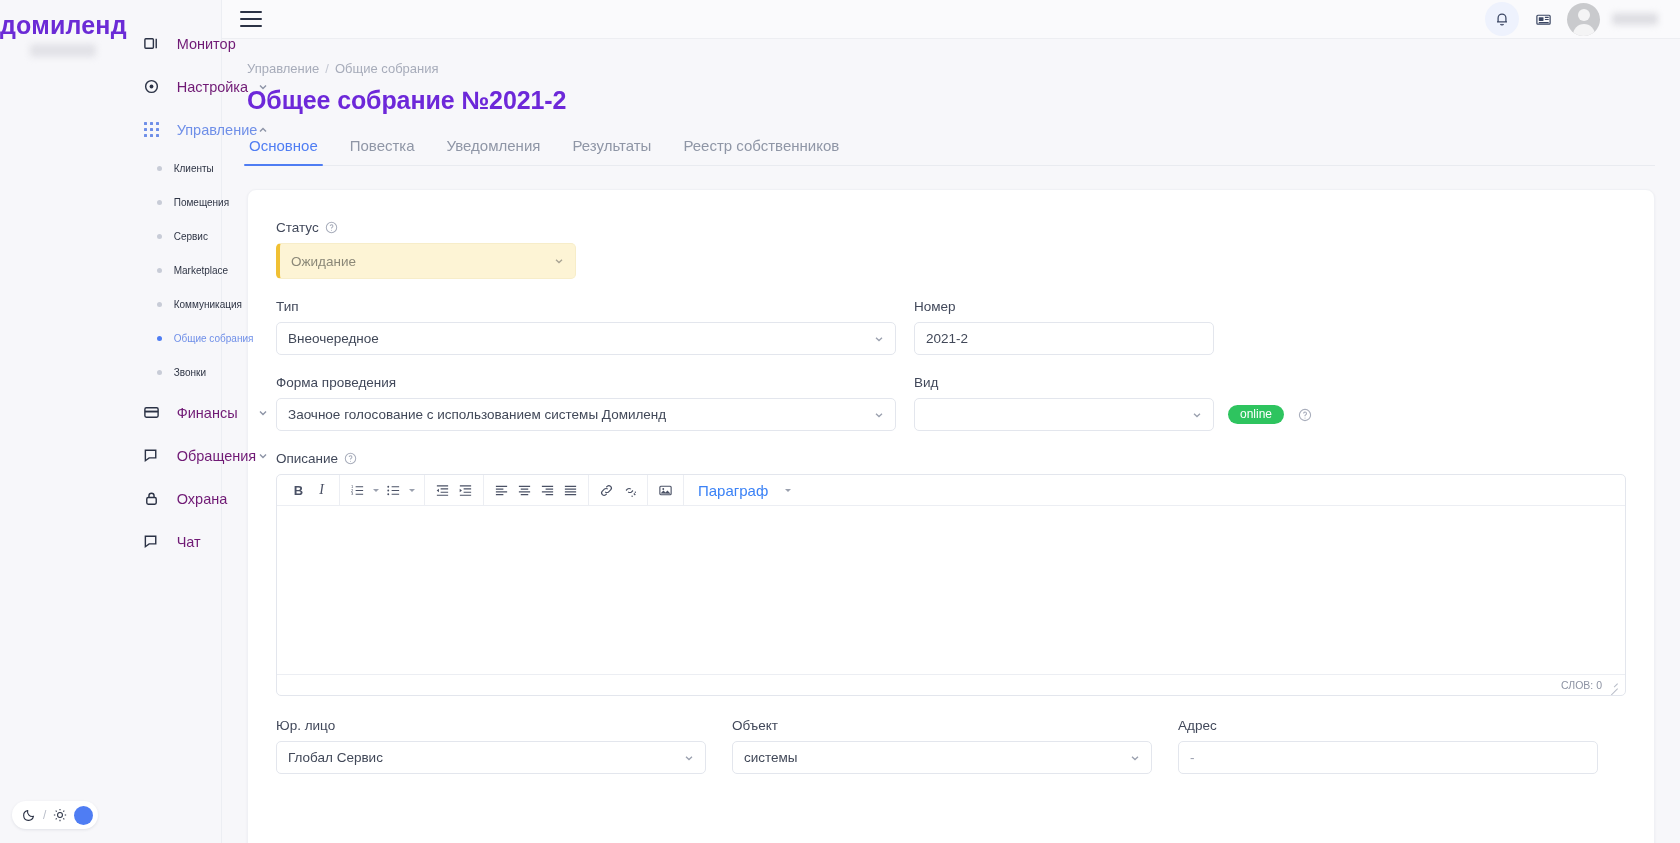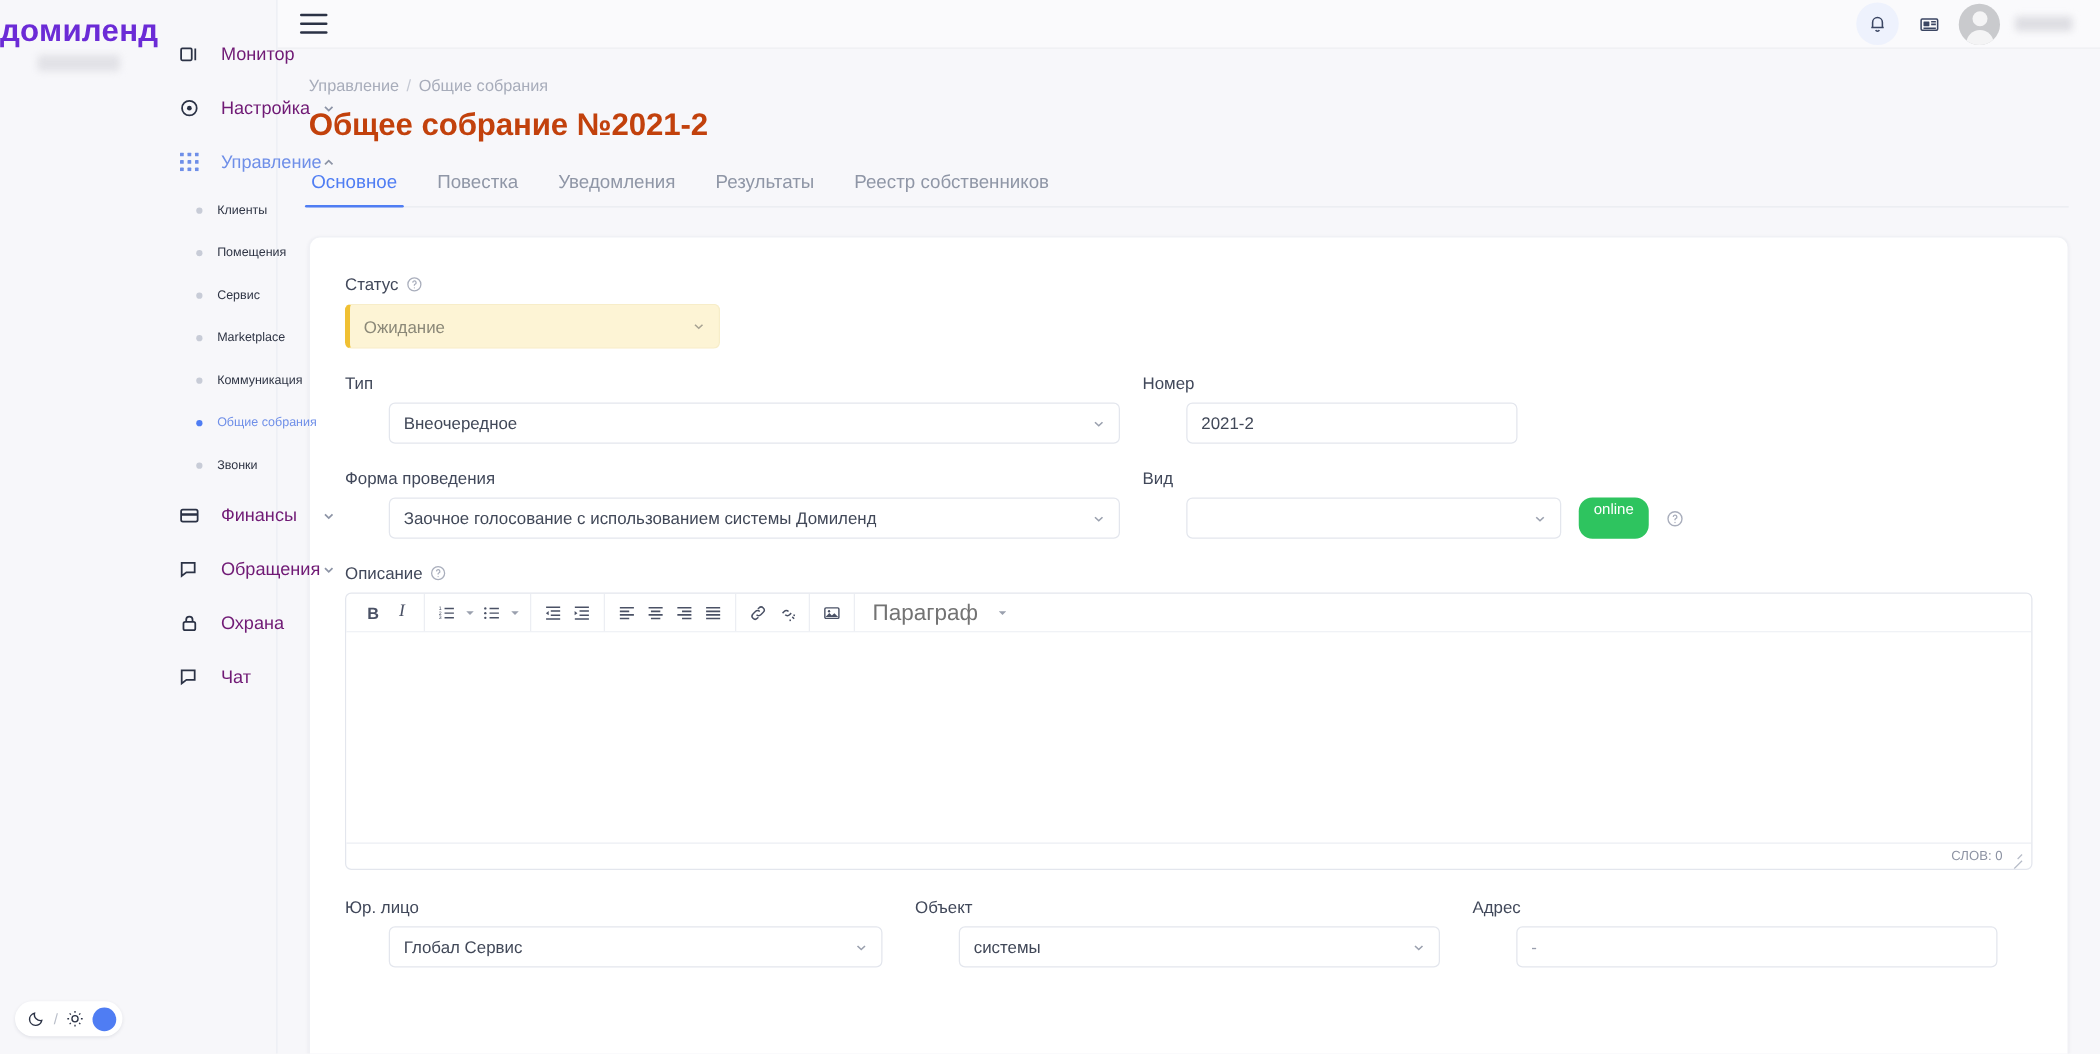--- a/index.html
+++ b/index.html
@@ -103,21 +103,21 @@
   .user-name-blur {
     width: 46px; height: 12px; border-radius: 3px;
     background: #dedee3; filter: blur(3px);
   }
 
   .content { flex: 1; overflow: hidden; padding: 0 25px 0 25px; }
   .breadcrumb { margin-top: 22px; font-size: 13px; color: #a7acba; display:flex; gap:6px; }
   .breadcrumb .crumb { cursor: pointer; }
   .breadcrumb .sep { color: #c4c8d3; }
   .page-title {
-    font-size: 25px; font-weight: bold; color: #c2410c;
+    font-size: 25px; font-weight: bold; color: #6d28d9;
     margin-top: 10px; letter-spacing: -.1px;
   }
   .tabs {
     display: flex; gap: 28px; margin-top: 22px;
     border-bottom: 1px solid #e9ebf0;
   }
   .tab {
     font-size: 15px; color: #8f96a6; padding: 0 2px 11px 2px;
     cursor: pointer; position: relative; white-space: nowrap;
   }
@@ -138,21 +138,21 @@
   .fld-label {
     font-size: 13.5px; color: #41485a; margin-bottom: 8px;
     display: flex; align-items: center; gap: 6px;
   }
   .help-ico { color: #a9aebc; display:flex; align-items:center; }
 
   .inp {
     height: 33px; border: 1px solid #e3e6ed; border-radius: 5px;
     background: #fff; display: flex; align-items: center;
     padding: 0 10px 0 11px; font-size: 13.5px; color: #414858;
-    position: relative; cursor: pointer; margin-left: 35px;
+    position: relative; cursor: pointer;
   }
   .inp .val { white-space: nowrap; overflow: hidden; text-overflow: ellipsis; }
   .inp .caret { margin-left: auto; color: #9aa0ae; display:flex; align-items:center; padding-left:8px;}
   .inp.placeholder .val { color: #9a9fae; }
 
   .status-select {
     width: 300px; height: 36px;
     background: #fdf4d5; border: 1px solid #f7edc9;
     border-radius: 5px; border-left: 4px solid #f0c033;
     display: flex; align-items: center; padding: 0 10px 0 11px;
@@ -176,21 +176,21 @@
   }
   .etb-grp { display: flex; align-items: center; height: 100%; padding: 0 6px; }
   .etb-grp + .etb-grp { border-left: 1px solid #eceef3; }
   .etb-btn {
     width: 23px; height: 23px; display: flex; align-items: center; justify-content: center;
     color: #4a5165; cursor: pointer; border-radius: 3px;
   }
   .etb-btn.small-caret { width: 13px; color: #9aa0ae; }
   .etb-sel {
     display: flex; align-items: center; gap: 16px;
-    font-size: 18px; color: #737373; padding: 0 6px 0 8px; cursor: pointer;
+    font-size: 15px; color: #3b82f6; padding: 0 6px 0 8px; cursor: pointer;
   }
   .etb-sel .tri { color: #9aa0ae; font-size: 9px; }
   .etext { height: 168px; background: #fff; }
   .efoot {
     height: 21px; border-top: 1px solid #eceef3;
     display: flex; align-items: center; justify-content: flex-end;
     padding: 0 7px; font-size: 10.5px; color: #8d93a3;
     position: relative;
   }
   .resize-handle {
@@ -480,21 +480,21 @@
                 <svg width="12" height="12" viewBox="0 0 12 12" fill="none" stroke="currentColor" stroke-width="1.3">
                     <path d="M3 4.8L6 7.6L9 4.8"></path>
                   </svg>
               </span>
             </div>
           </div>
           <div>
             <div class="fld-label">
               <span>Вид</span>
             </div>
-            <div style="display:flex; gap:14px;">
+            <div style="display:flex; align-items:center; gap:14px;">
               <div class="inp" style="width:300px;">
                 <span class="val"></span>
                 <span class="caret">
                   <svg width="12" height="12" viewBox="0 0 12 12" fill="none" stroke="currentColor" stroke-width="1.3">
                       <path d="M3 4.8L6 7.6L9 4.8"></path>
                     </svg>
                 </span>
               </div>
               <span class="badge-online">online</span>
               <span class="help-ico">

